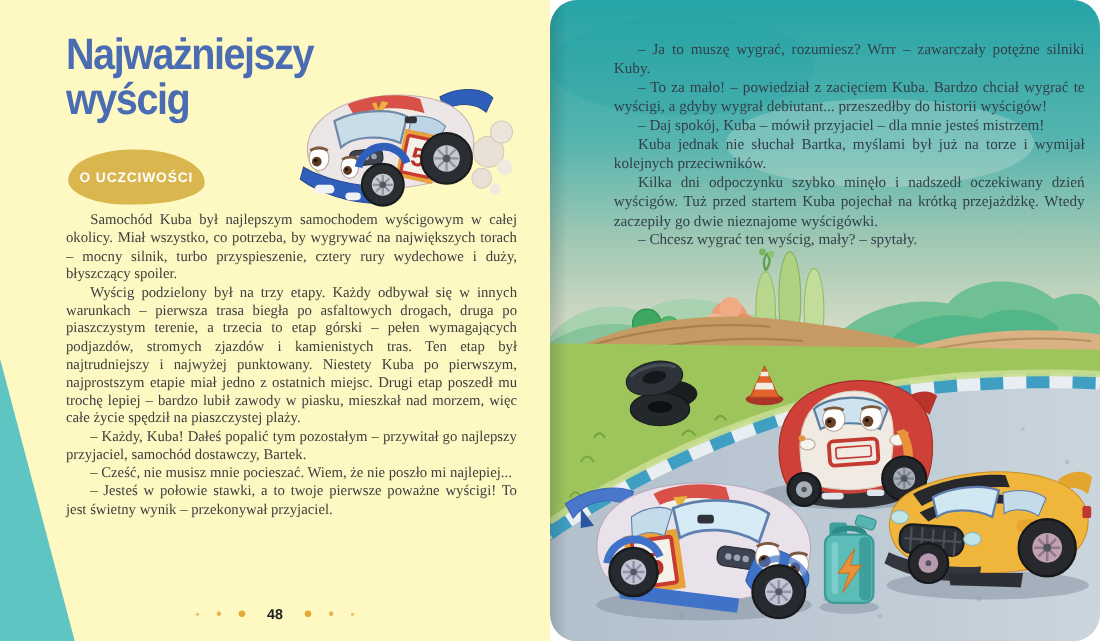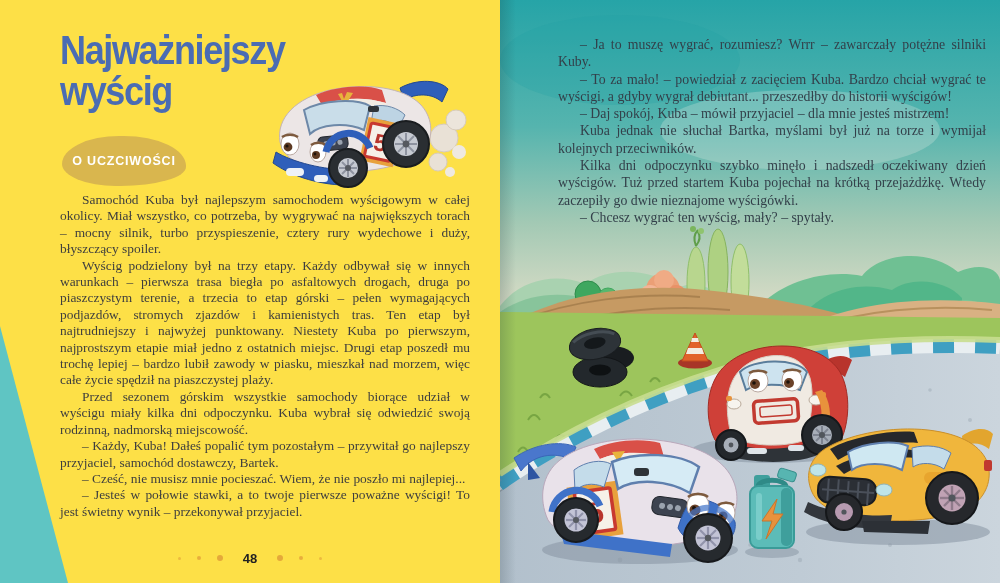--- a/index.html
+++ b/index.html
@@ -2,22 +2,22 @@
 <html><head>
 <meta charset="utf-8">
 <style>
   html,body{margin:0;padding:0;}
   body{
     width:1000px;height:583px;overflow:hidden;background:#ffffff;
     font-family:"Liberation Serif", serif;
   }
   .spread{position:relative;width:1000px;height:583px;display:flex;}
   .page{position:relative;width:500px;height:583px;overflow:hidden;}
-  .page-left{background:#fde047;}
-  .page-right{background:#cfd8de;}
+  .page-left{background:#fef9c3;}
+  .page-right{background:#cfd8de;border-radius:25px;}
 
   
   .corner-accent{
     position:absolute;left:0;top:326px;width:68px;height:257px;
     background:#5fc5c3;
     clip-path:polygon(0 0,100% 100%,0 100%);
   }
   .title{
     position:absolute;left:60px;top:30px;margin:0;
     font-family:"Liberation Sans", sans-serif;font-weight:bold;
@@ -144,21 +144,20 @@
             <path d="M146,92 L162,108"></path>
             <path d="M162,92 L146,108"></path>
           </g>
         <circle cx="154" cy="100" r="3.4" fill="#55595f"></circle>
       </g>
     </svg>
 
     <div class="body-text">
       <p>Samochód Kuba był najlepszym samochodem wyścigowym w całej okolicy. Miał wszystko, co potrzeba, by wygrywać na największych torach – mocny silnik, turbo przyspieszenie, cztery rury wydechowe i duży, błyszczący spoiler.</p>
       <p>Wyścig podzielony był na trzy etapy. Każdy odbywał się w innych warunkach – pierwsza trasa biegła po asfaltowych drogach, druga po piaszczystym terenie, a trzecia to etap górski – pełen wymagających podjazdów, stromych zjazdów i kamienistych tras. Ten etap był najtrudniejszy i najwyżej punktowany. Niestety Kuba po pierwszym, najprostszym etapie miał jedno z ostatnich miejsc. Drugi etap poszedł mu trochę lepiej – bardzo lubił zawody w piasku, mieszkał nad morzem, więc całe życie spędził na piaszczystej plaży.</p>
-      <p>Przed sezonem górskim wszystkie samochody biorące udział w wyścigu miały kilka dni odpoczynku. Kuba wybrał się odwiedzić swoją rodzinną, nadmorską miejscowość.</p>
       <p>– Każdy, Kuba! Dałeś popalić tym pozostałym – przywitał go najlepszy przyjaciel, samochód dostawczy, Bartek.</p>
       <p>– Cześć, nie musisz mnie pocieszać. Wiem, że nie poszło mi najlepiej...</p>
       <p>– Jesteś w połowie stawki, a to twoje pierwsze poważne wyścigi! To jest świetny wynik – przekonywał przyjaciel.</p>
     </div>
 
     <footer class="page-footer">
       <span class="dot d1"></span>
       <span class="dot d2"></span>
       <span class="dot d3"></span>
       <span class="page-num">48</span>

